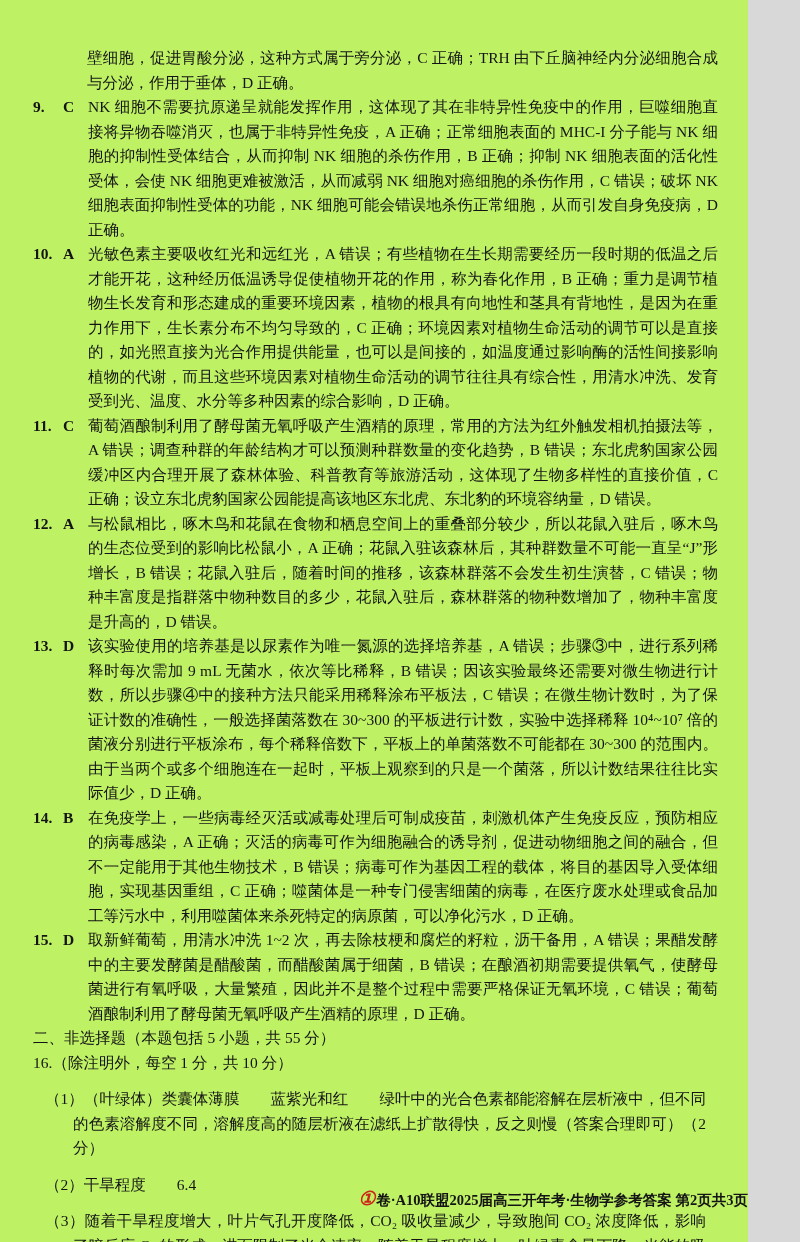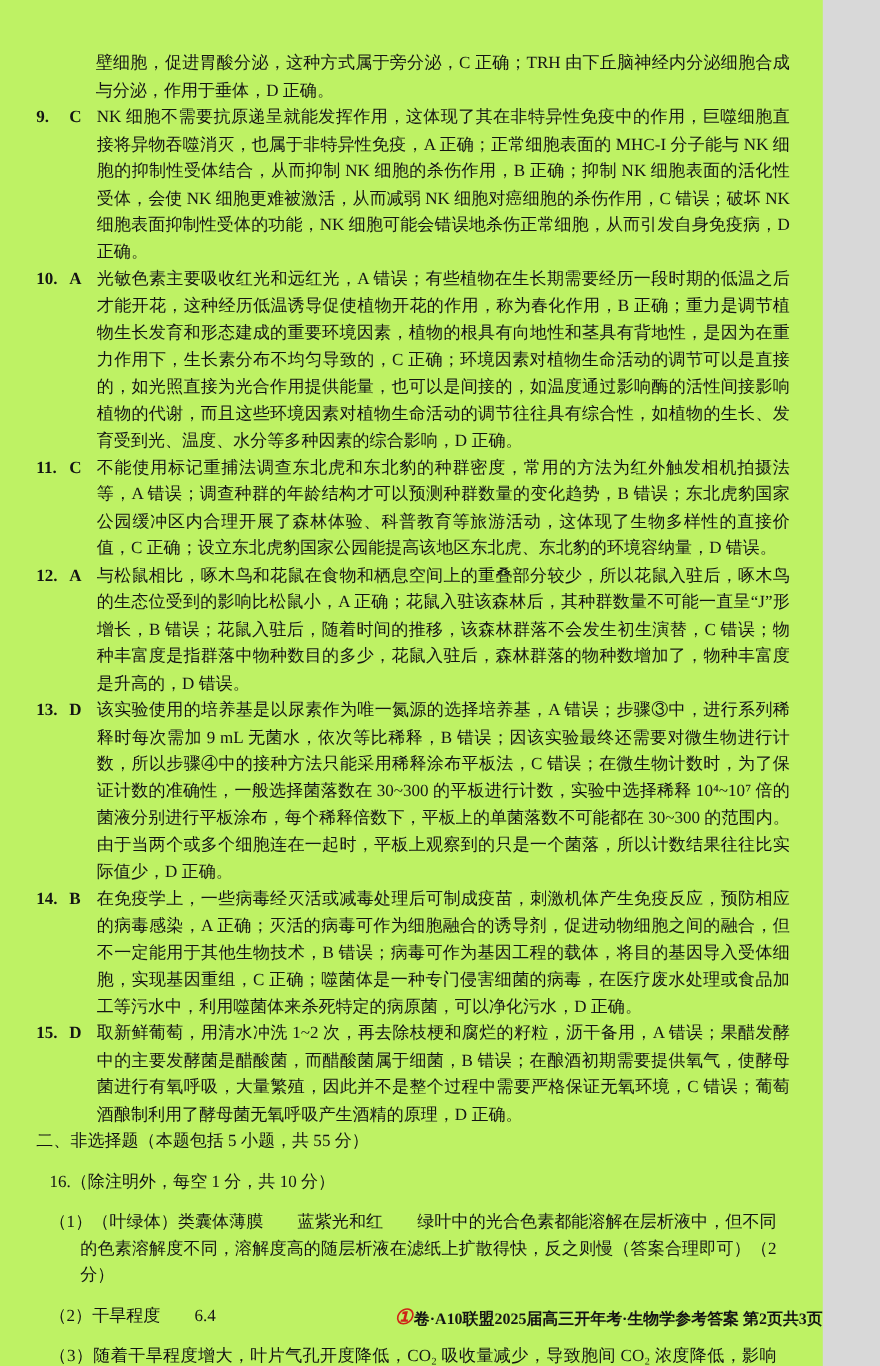--- a/index.html
+++ b/index.html
@@ -9,21 +9,21 @@
     font-size:15.5px;line-height:24.5px;
     box-sizing:border-box;padding:46px 30px 0 33px;
     position:relative;text-align:justify;overflow:hidden;
   }
   .cont{margin:0 0 0 54px;}
   .item{display:grid;grid-template-columns:30px 25px 1fr;margin:0;}
   .inum{font-weight:bold;}
   .ians{font-weight:bold;}
   .itext{display:block;font-family:Liberation Serif, serif;}
   .section-title{margin:0;font-weight:normal;}
-  .q-header{margin:12px;}
+  .q-header{margin:0;}
   .part{margin:12px;padding-left:28px;text-indent:-28px;}
   .footer{
     position:absolute;left:0;bottom:33px;width:100%;
     text-align:right;font-weight:bold;font-size:14.5px;line-height:18px;
   }
   .footer .logo{
     color:#cf2418;font-size:19px;font-style:italic;font-weight:bold;margin-right:1px;
   }
 </style>
 </head>
@@ -35,27 +35,27 @@
 
   <div class="item">
     <span class="inum">9.</span>
     <span class="ians">C</span>
     <span class="itext">NK 细胞不需要抗原递呈就能发挥作用，这体现了其在非特异性免疫中的作用，巨噬细胞直接将异物吞噬消灭，也属于非特异性免疫，A 正确；正常细胞表面的 MHC-I 分子能与 NK 细胞的抑制性受体结合，从而抑制 NK 细胞的杀伤作用，B 正确；抑制 NK 细胞表面的活化性受体，会使 NK 细胞更难被激活，从而减弱 NK 细胞对癌细胞的杀伤作用，C 错误；破坏 NK 细胞表面抑制性受体的功能，NK 细胞可能会错误地杀伤正常细胞，从而引发自身免疫病，D 正确。</span>
   </div>
 
   <div class="item">
     <span class="inum">10.</span>
     <span class="ians">A</span>
-    <span class="itext">光敏色素主要吸收红光和远红光，A 错误；有些植物在生长期需要经历一段时期的低温之后才能开花，这种经历低温诱导促使植物开花的作用，称为春化作用，B 正确；重力是调节植物生长发育和形态建成的重要环境因素，植物的根具有向地性和茎具有背地性，是因为在重力作用下，生长素分布不均匀导致的，C 正确；环境因素对植物生命活动的调节可以是直接的，如光照直接为光合作用提供能量，也可以是间接的，如温度通过影响酶的活性间接影响植物的代谢，而且这些环境因素对植物生命活动的调节往往具有综合性，如植物的生长、发育受到光、温度、水分等多种因素的综合影响，D 正确。</span>
+    <span class="itext">光敏色素主要吸收红光和远红光，A 错误；有些植物在生长期需要经历一段时期的低温之后才能开花，这种经历低温诱导促使植物开花的作用，称为春化作用，B 正确；重力是调节植物生长发育和形态建成的重要环境因素，植物的根具有向地性和茎具有背地性，是因为在重力作用下，生长素分布不均匀导致的，C 正确；环境因素对植物生命活动的调节可以是直接的，如光照直接为光合作用提供能量，也可以是间接的，如温度通过影响酶的活性间接影响植物的代谢，而且这些环境因素对植物生命活动的调节往往具有综合性，用清水冲洗、发育受到光、温度、水分等多种因素的综合影响，D 正确。</span>
   </div>
 
   <div class="item">
     <span class="inum">11.</span>
     <span class="ians">C</span>
-    <span class="itext">不能使用标记重捕法调查东北虎和东北豹的种群密度，常用的方法为红外触发相机拍摄法等，A 错误；调查种群的年龄结构才可以预测种群数量的变化趋势，B 错误；东北虎豹国家公园缓冲区内合理开展了森林体验、科普教育等旅游活动，这体现了生物多样性的直接价值，C 正确；设立东北虎豹国家公园能提高该地区东北虎、东北豹的环境容纳量，D 错误。</span>
+    <span class="itext">葡萄酒酿制利用了酵母菌无氧呼吸产生酒精的原理，常用的方法为红外触发相机拍摄法等，A 错误；调查种群的年龄结构才可以预测种群数量的变化趋势，B 错误；东北虎豹国家公园缓冲区内合理开展了森林体验、科普教育等旅游活动，这体现了生物多样性的直接价值，C 正确；设立东北虎豹国家公园能提高该地区东北虎、东北豹的环境容纳量，D 错误。</span>
   </div>
 
   <div class="item">
     <span class="inum">12.</span>
     <span class="ians">A</span>
     <span class="itext">与松鼠相比，啄木鸟和花鼠在食物和栖息空间上的重叠部分较少，所以花鼠入驻后，啄木鸟的生态位受到的影响比松鼠小，A 正确；花鼠入驻该森林后，其种群数量不可能一直呈“J”形增长，B 错误；花鼠入驻后，随着时间的推移，该森林群落不会发生初生演替，C 错误；物种丰富度是指群落中物种数目的多少，花鼠入驻后，森林群落的物种数增加了，物种丰富度是升高的，D 错误。</span>
   </div>
 
   <div class="item">
     <span class="inum">13.</span>

